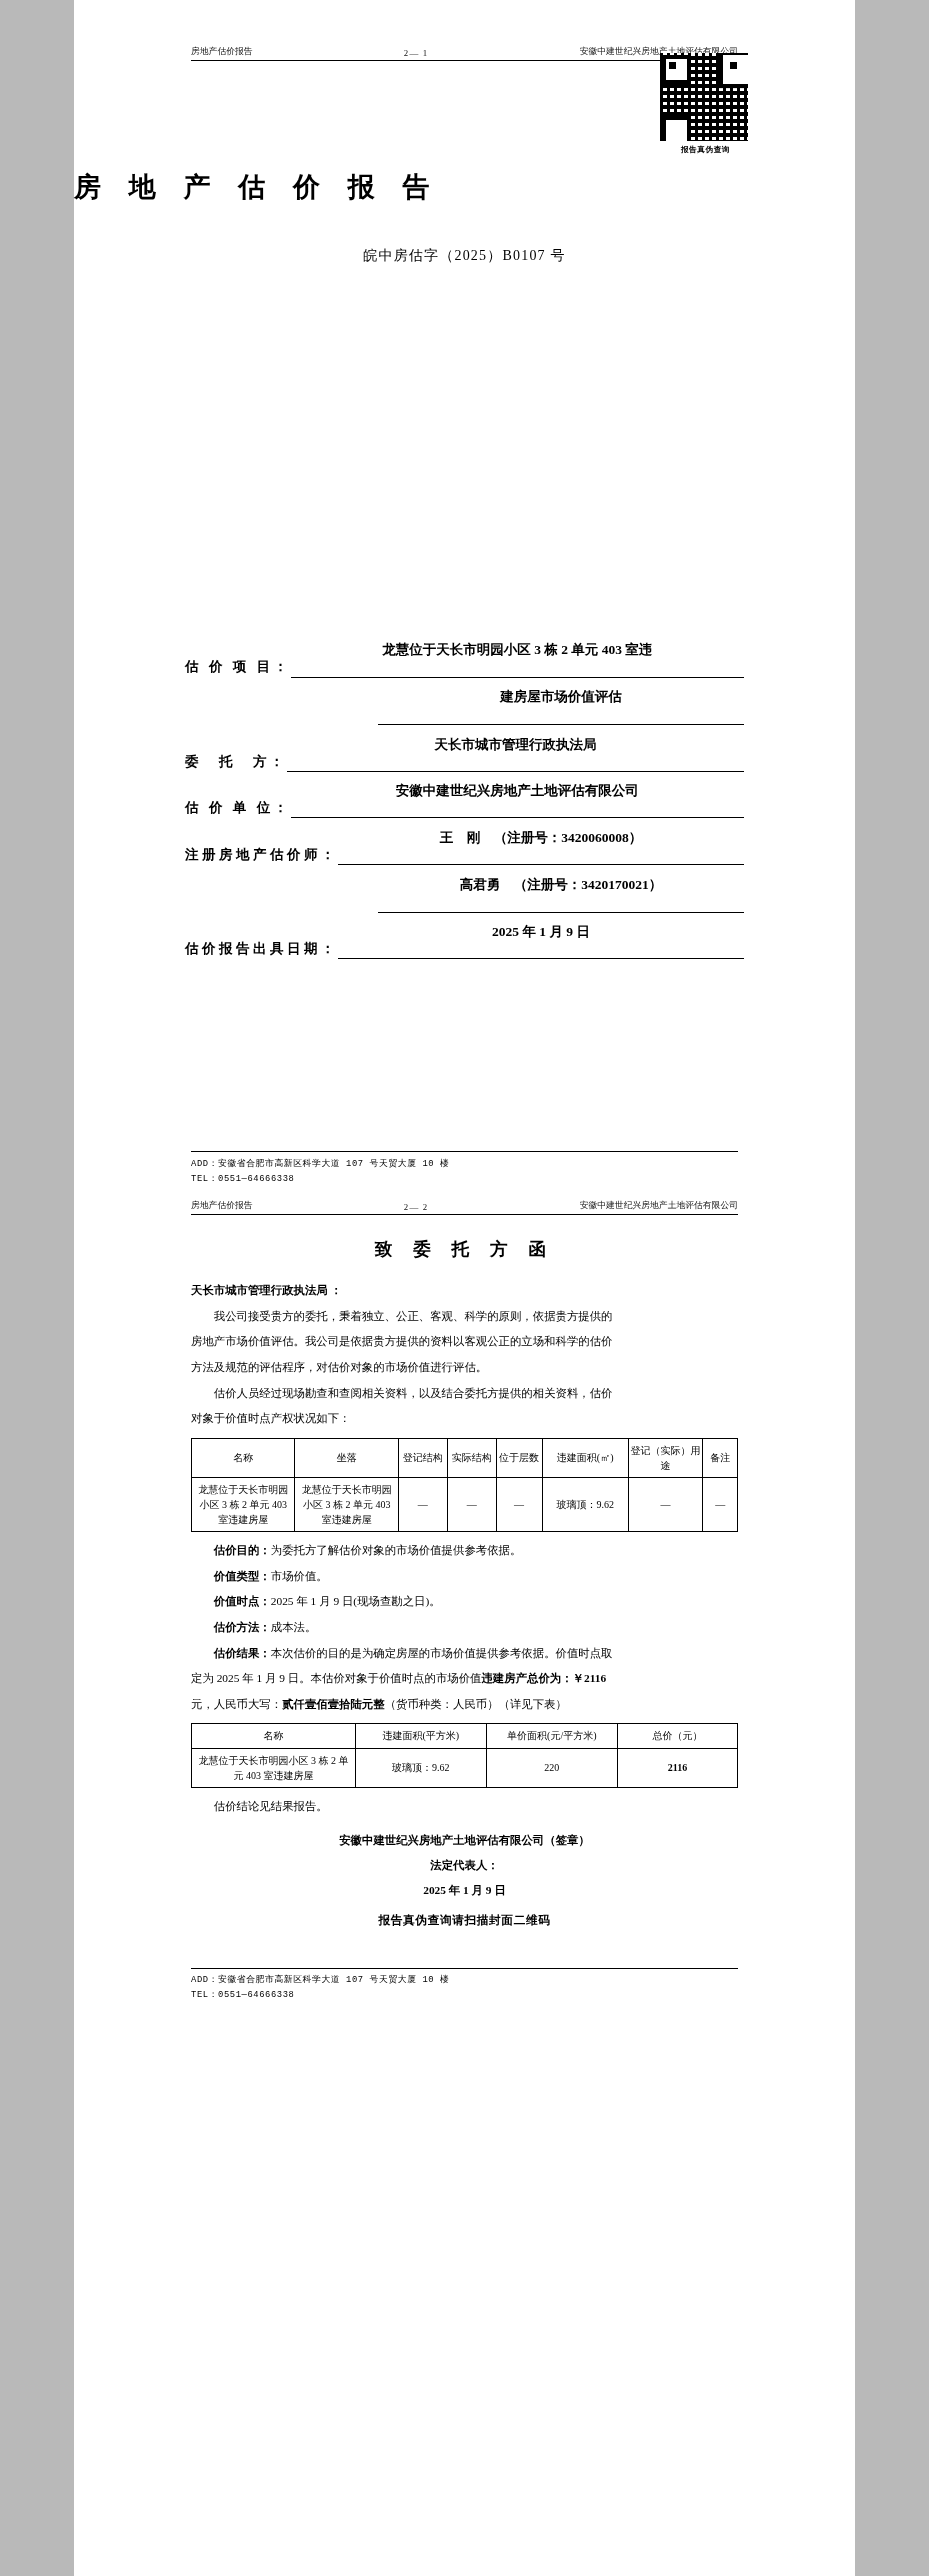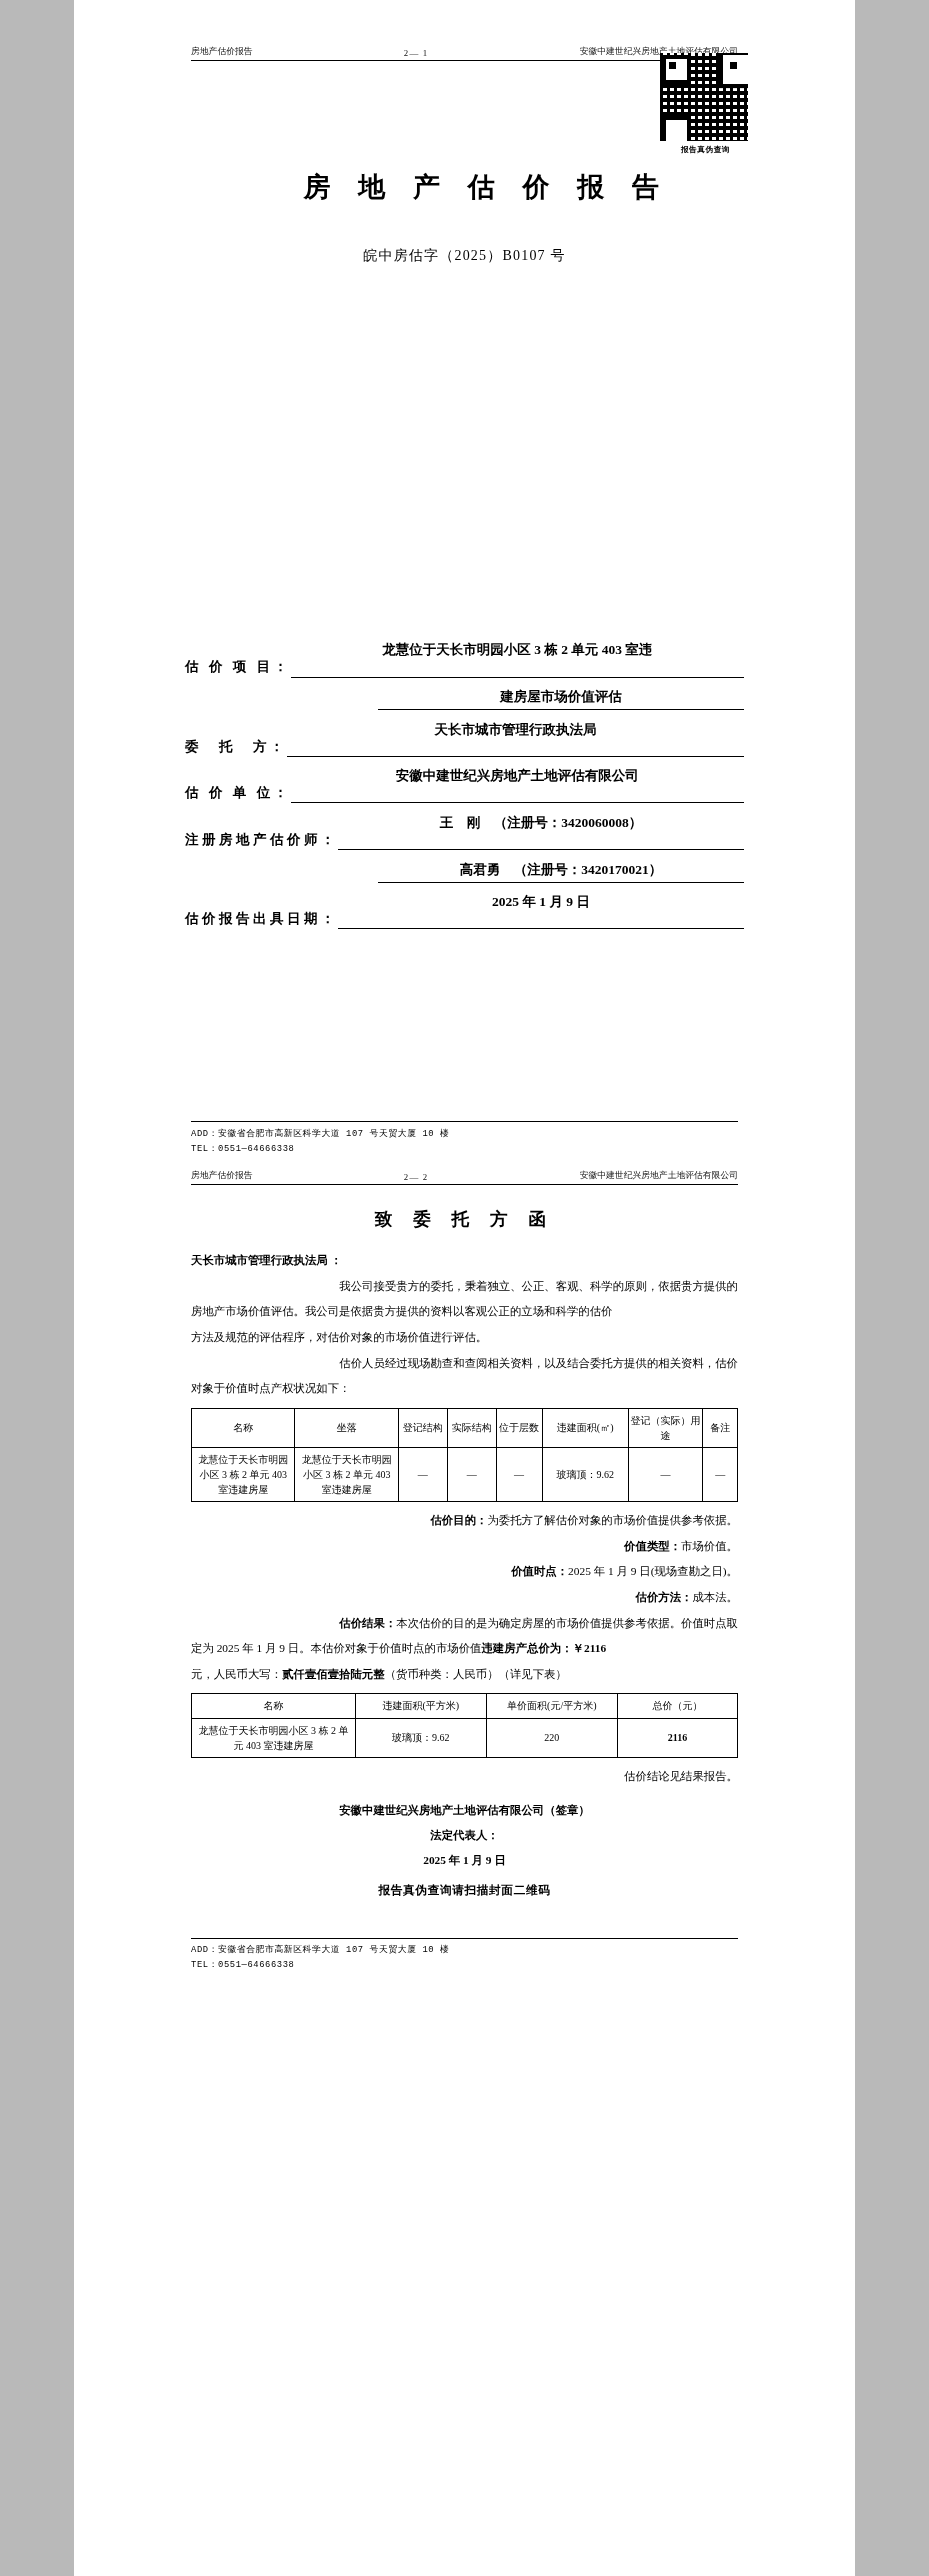--- a/index.html
+++ b/index.html
@@ -65,27 +65,25 @@
   .qr:after{left:2.3px;top:63px;}
   .qr-inner{
     position:absolute;left:9.4px;top:9.4px;width:7px;height:7px;background:#000;
     box-shadow:61px 0 0 0 #000, 0 61px 0 0 #000;
   }
   .qr-cap{
     font-size:7.6px;font-weight:bold;margin-top:4.1px;letter-spacing:0.6px;
   }
   
   .cover-title{
-    text-align:center;
     font-size:27px;
     font-weight:bold;
     letter-spacing:10.5px;
     margin-top:108px;
     font-family:"Liberation Serif","DejaVu Serif",serif;
-    margin-left:44px;
   }
   .cover-no{
     text-align:center;
     font-size:14px;
     margin-top:42px;
     letter-spacing:1.2px;
   }
   .cover-fields{
     margin:375px 111px 16px 111px;
     font-size:13.5px;
@@ -101,34 +99,34 @@
   .fld .val{
     flex:1 1 auto;
     border-bottom:0.8px solid #000;
     text-align:center;
     font-weight:bold;
     padding-bottom:16px;
   }
   .fld2{display:flex;margin-bottom:9.4px;}
   .fld2 .sp{flex:0 0 193px;}
   .fld2 .val{
-    flex:1 1 auto;border-bottom:0.8px solid #000;text-align:center;font-weight:bold;padding-bottom:2px;
+    flex:1 1 auto;border-bottom:0.8px solid #000;text-align:center;font-weight:bold;padding-bottom:17px;
   }
   .cover-spacer{height:176px;}
   
   .p2-title{
     text-align:center;
     font-size:17.6px;
     font-weight:bold;
     letter-spacing:8.2px;
     margin:22px 0 17.6px 0;
   }
   .body-wrap{margin:0 117px;font-size:11.4px;line-height:2.05;color:#000;}
   .body-wrap p{margin:0 0 2.3px 0;}
-  .ind{text-indent:2em;text-align:right;}
+  .ind{text-indent:2em;}
   .bold{font-weight:bold;}
   .sec-lab{font-weight:bold;}
   table.t{
     border-collapse:collapse;
     width:100%;
     margin:7px 0 7px 0;
     font-size:10px;
     table-layout:fixed;
   }
   table.t th,table.t td{

